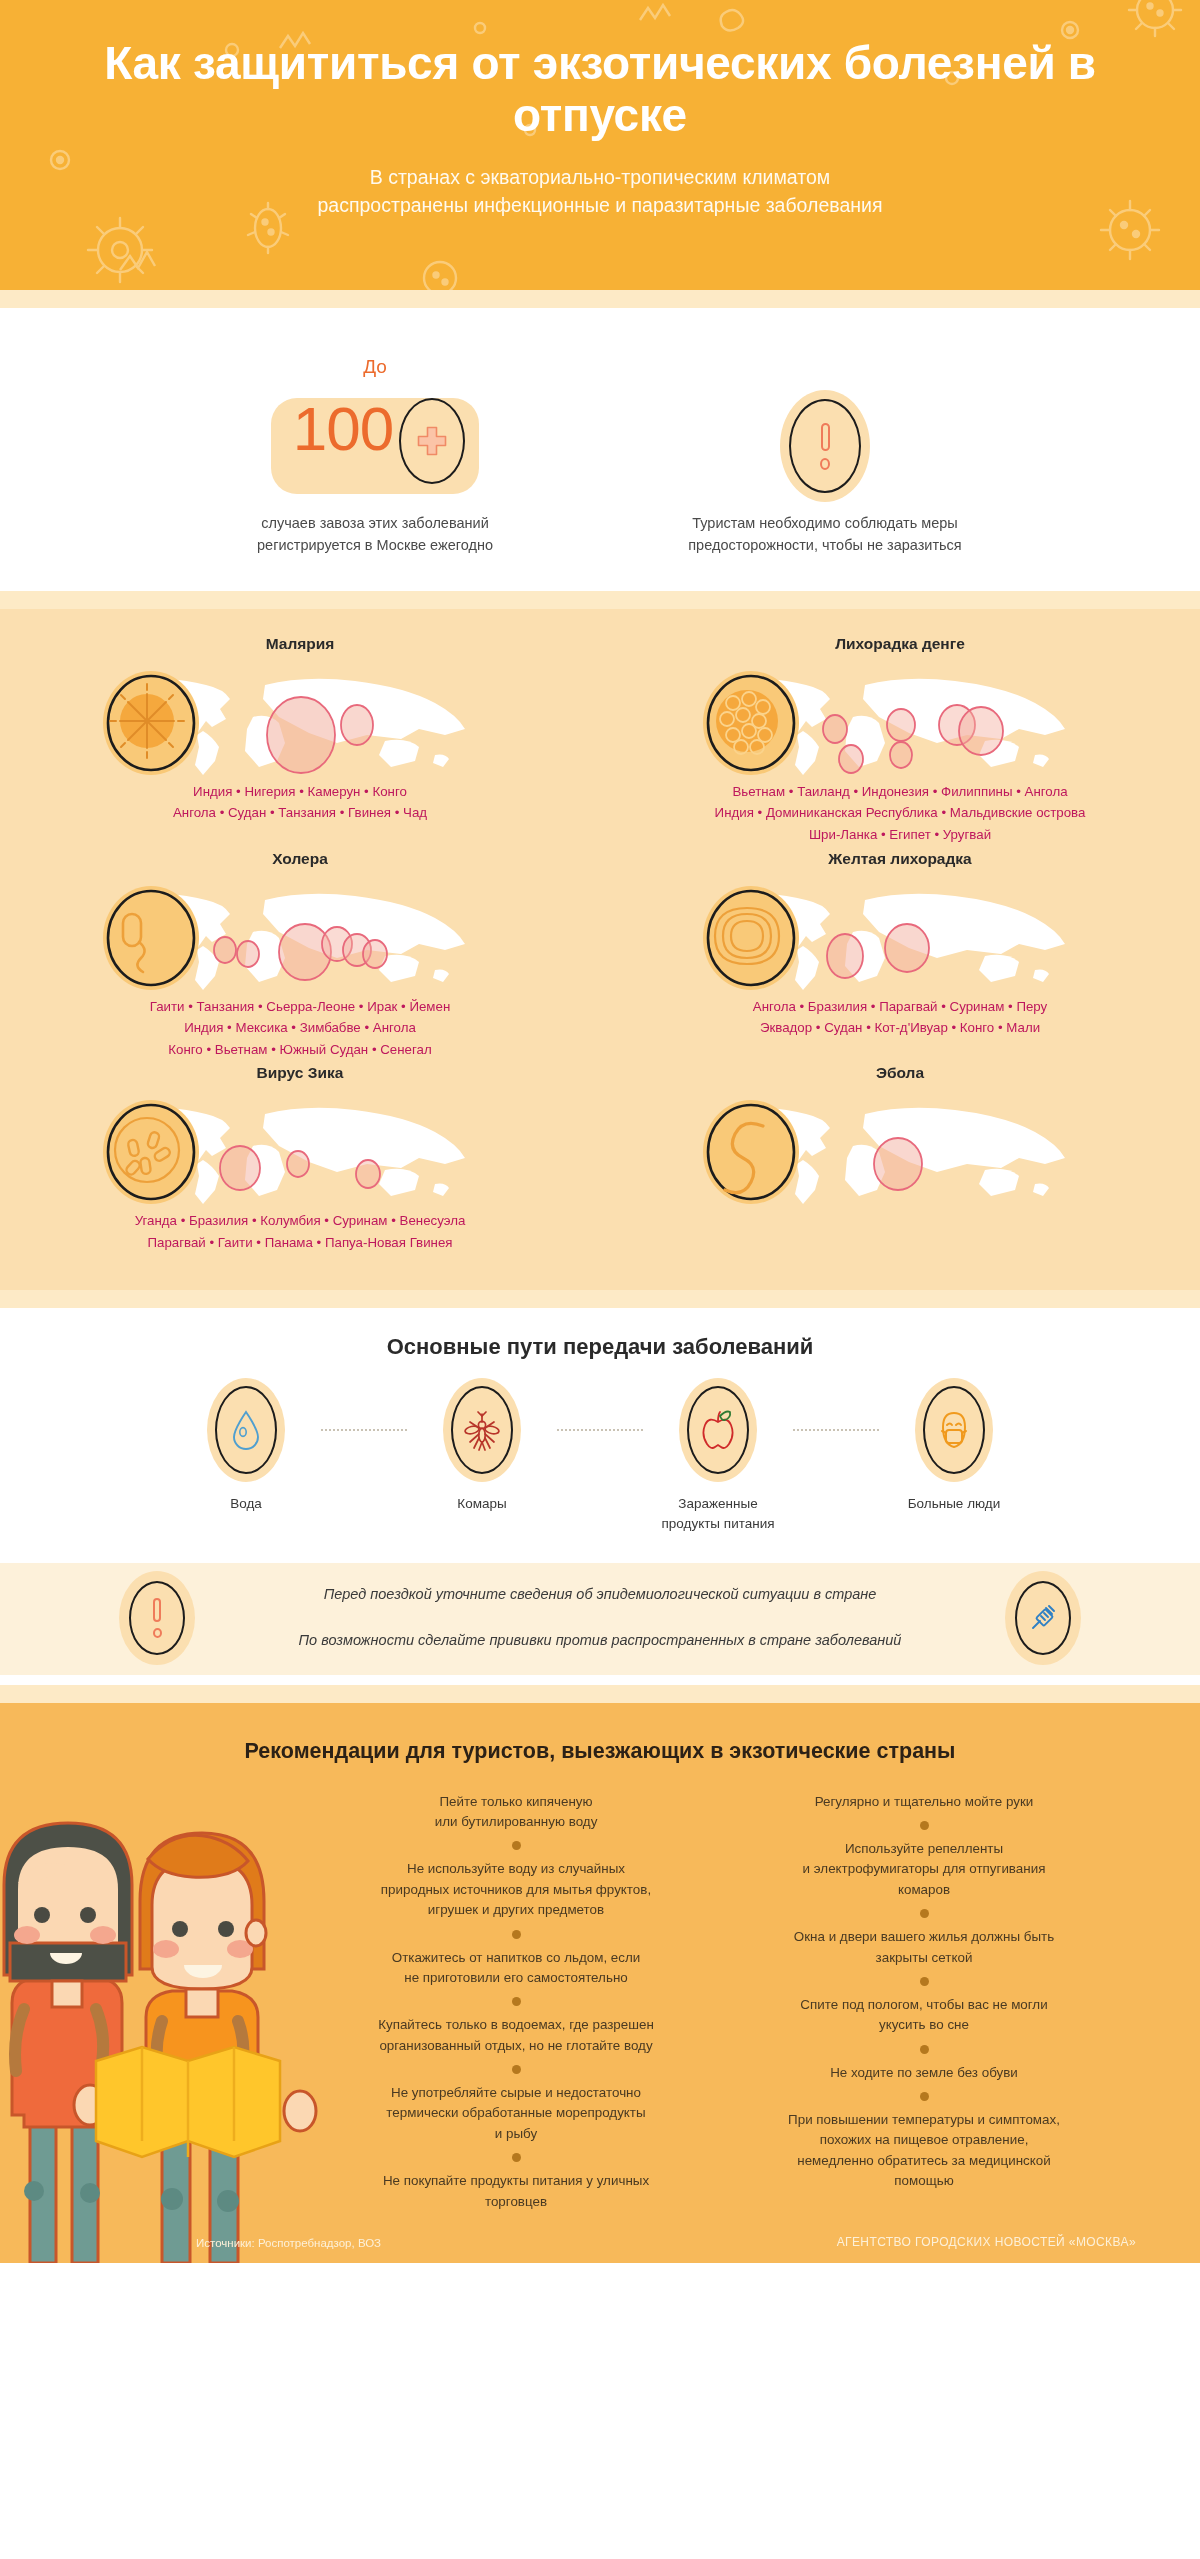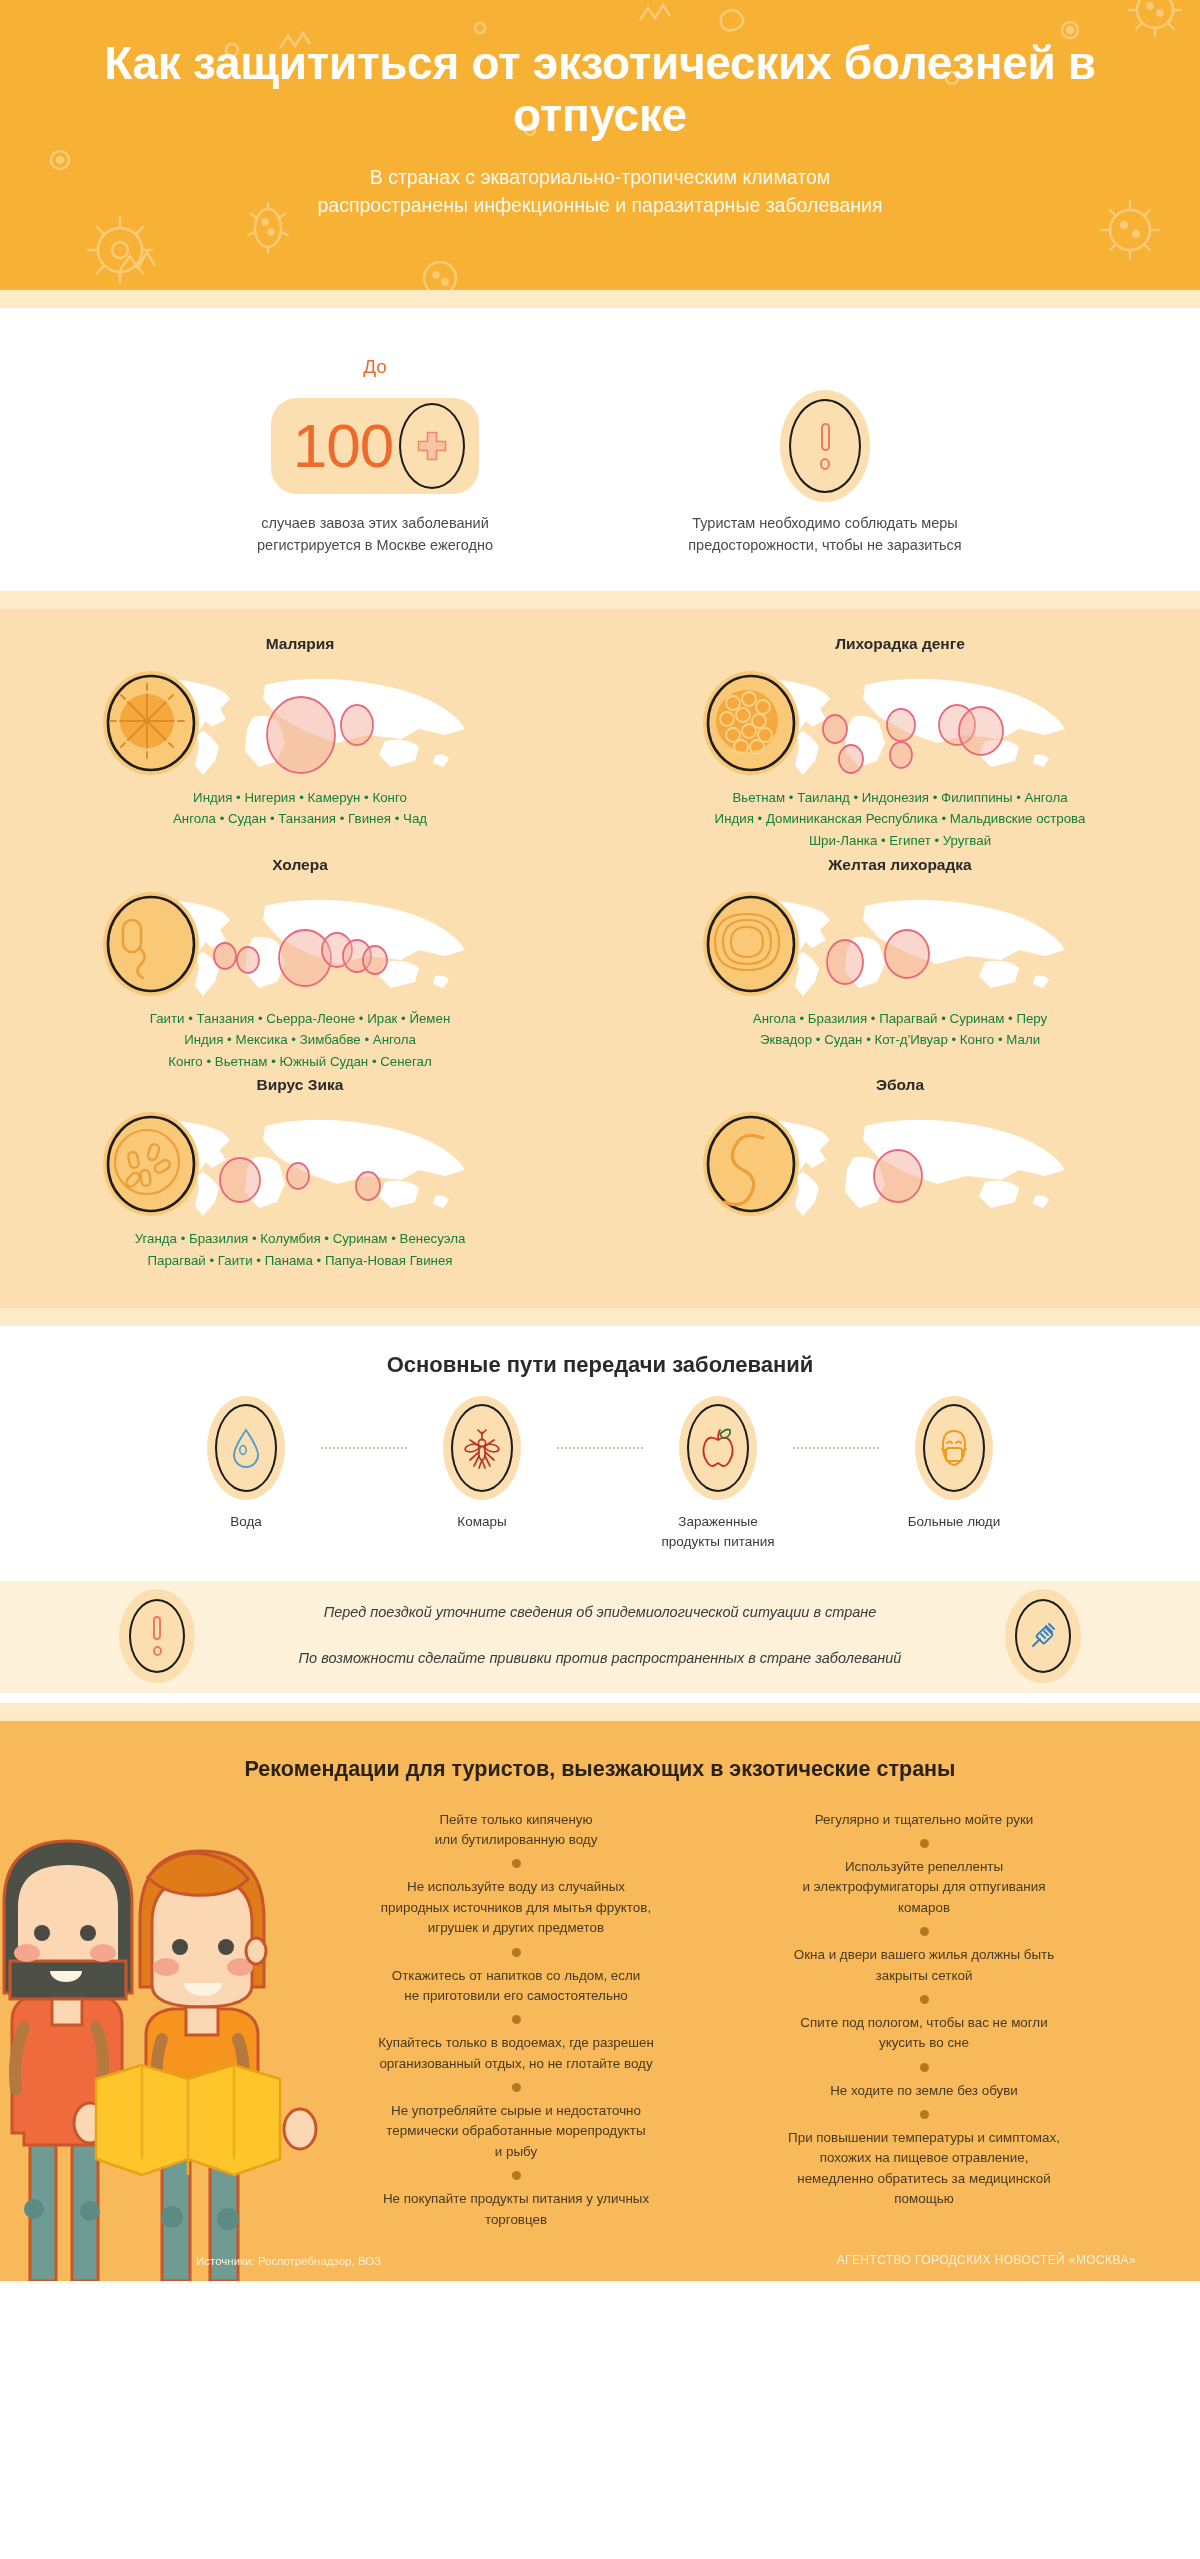--- a/index.html
+++ b/index.html
@@ -57,21 +57,20 @@
     justify-content: center;
     gap: 130px;
   }
   .stat { width: 320px; text-align: center; }
   .stat-visual { height: 108px; display: flex; align-items: center; justify-content: center; }
   .pill {
     background: #fbdfb0;
     border-radius: 26px;
     height: 96px;
     display: inline-flex;
-    align-items: center;
     padding: 0 14px 0 22px;
     gap: 6px;
   }
   .bignum {
     color: #ec6b2d;
     font-size: 62px;
     font-weight: 400;
     line-height: 1;
     letter-spacing: -1px;
   }
@@ -122,22 +121,21 @@
     display: grid;
     grid-template-columns: 1fr 1fr;
     row-gap: 4px;
   }
   .disease { text-align: center; padding: 0 14px; }
   .disease-name { font-size: 15.5px; font-weight: 700; color: #2a2a2a; margin-bottom: 10px; }
   .disease-map { height: 118px; display: flex; justify-content: center; align-items: center; }
   .disease-countries {
     font-size: 13.3px;
     line-height: 1.62;
-    color: #15803d;
-    margin-top: 6px;
+    color: #be185d;
     min-height: 44px;
   }
 
   
   .transmission { background: #ffffff; padding: 26px 0 28px; }
   .paths {
     display: flex; justify-content: center; align-items: flex-start;
     margin-top: 16px;
   }
   .path-item { width: 150px; text-align: center; }

